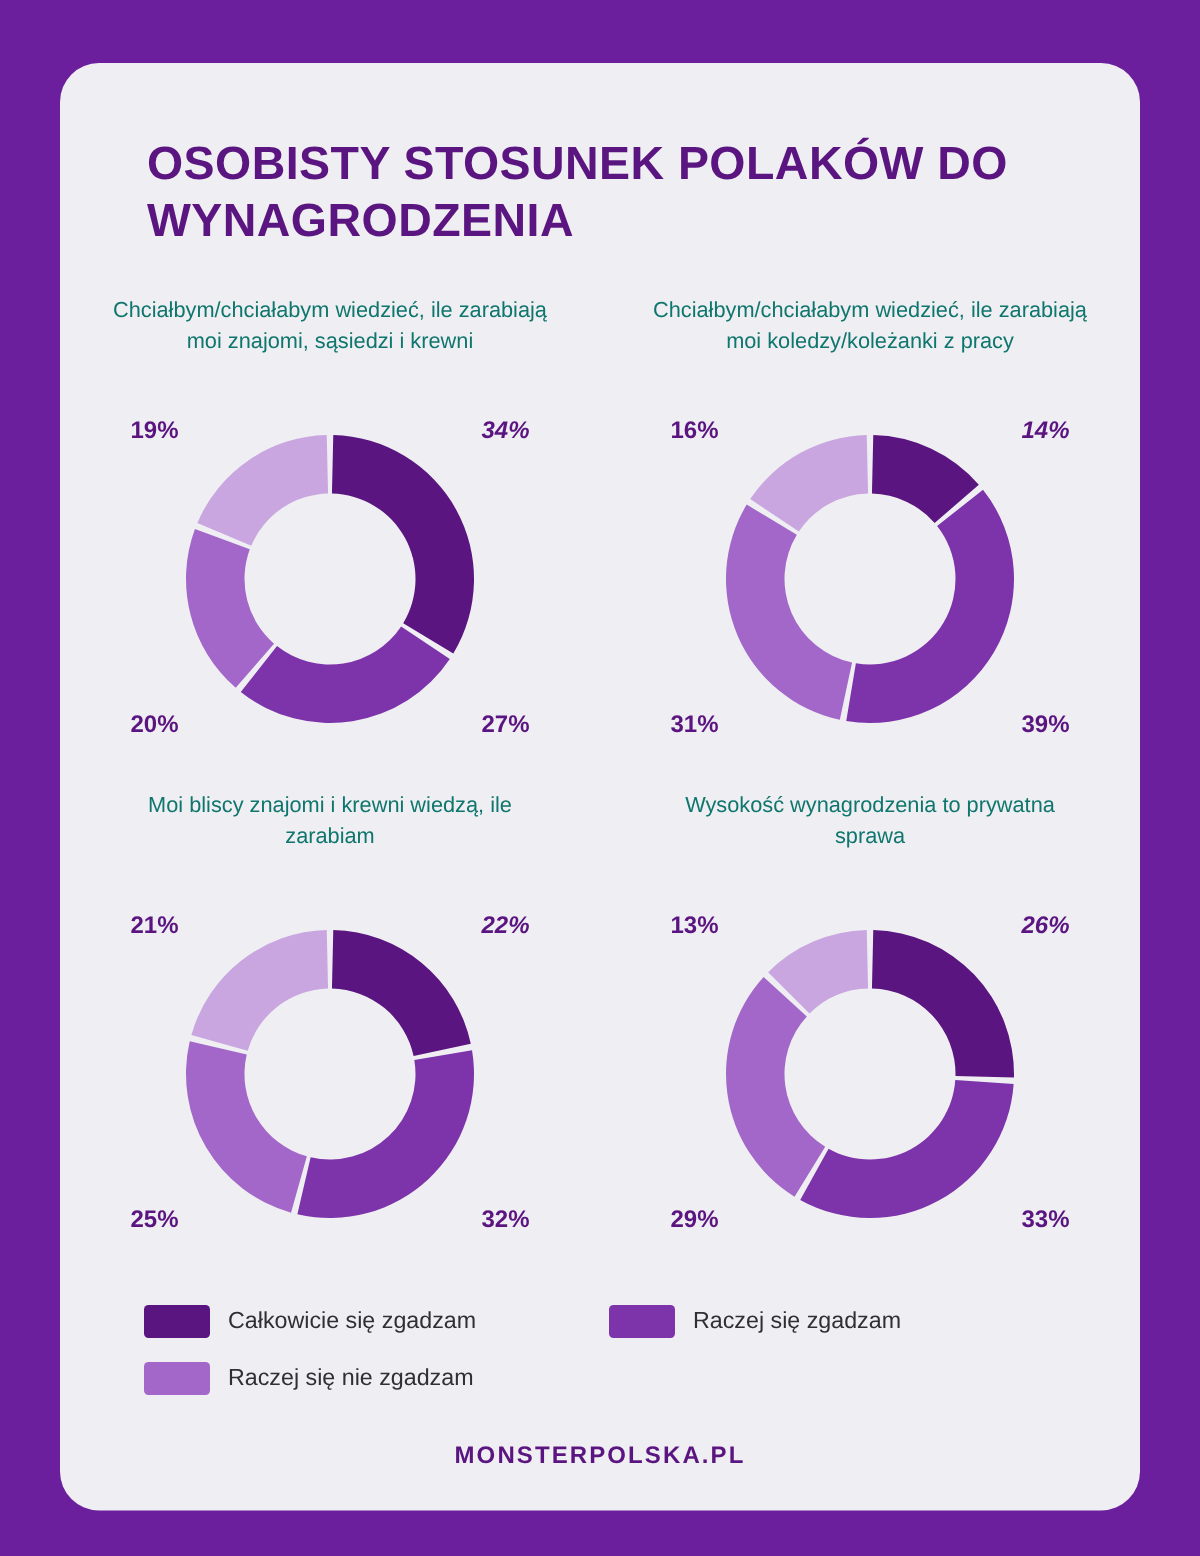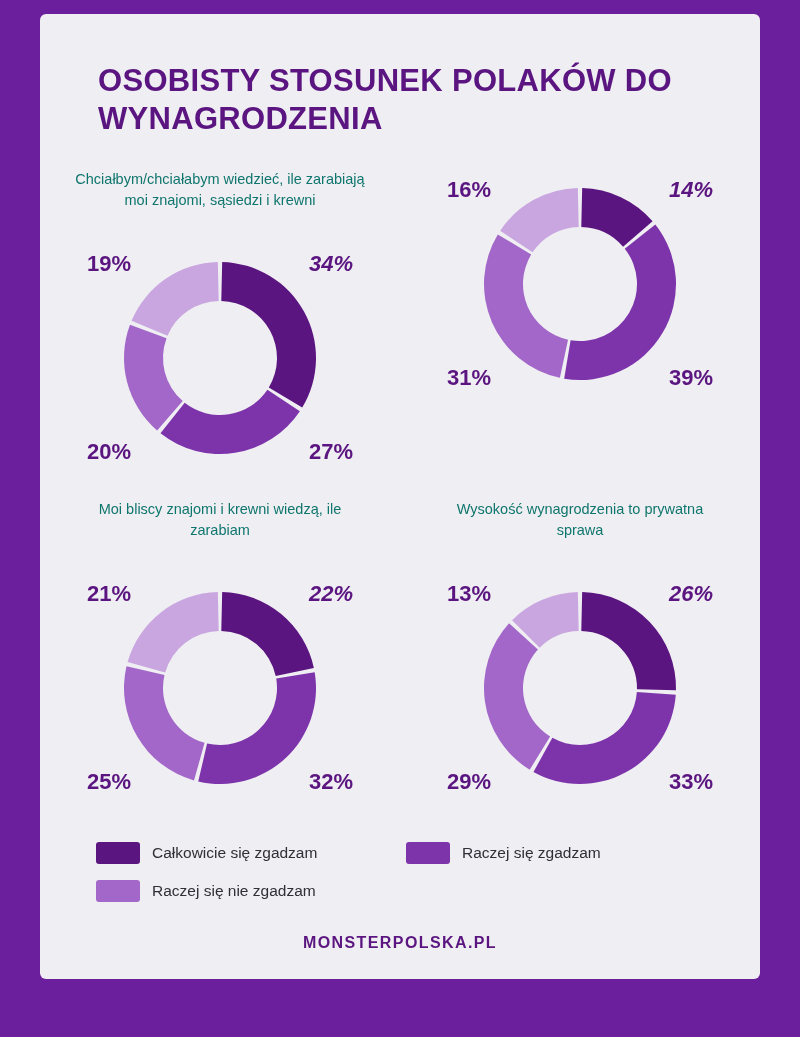--- a/index.html
+++ b/index.html
@@ -9,25 +9,25 @@
   body {
     width: 800px;
     height: 1037px;
     background: #6b1f9c;
     font-family: "Liberation Sans", sans-serif;
     overflow: hidden;
   }
   .card {
     position: absolute;
     left: 40px;
-    top: 14px;
+    top: 42px;
     width: 720px;
     height: 965px;
     background: #efeef2;
-    border-radius: 6px;
+    border-radius: 26px;
     box-sizing: border-box;
     padding-left: 20px;
   }
   .title {
     position: absolute;
     left: 58px;
     top: 48px;
     width: 610px;
     font-size: 31px;
     font-weight: bold;
@@ -64,21 +64,21 @@
     position: relative;
     width: 230px;
     height: 230px;
     margin: 0 auto;
   }
   .donut-wrap svg {
     display: block;
   }
   .lbl {
     position: absolute;
-    font-size: 22px;
+    font-size: 16px;
     font-weight: bold;
     color: #5b1580;
     white-space: nowrap;
   }
   .lbl.tr { right: -18px; top: 8px; font-style: italic; }
   .lbl.br { right: -18px; bottom: 8px; }
   .lbl.bl { left: -18px; bottom: 8px; }
   .lbl.tl { left: -18px; top: 8px; }
 
   .legend {
@@ -137,20 +137,21 @@
               <path d="M 52.144881883135355 187.56193304009338 A 96 96 0 0 1 24.962662277257834 81.69417744896744 L 61.540330727121834 95.22466786032442 A 57 57 0 0 0 77.67977361811162 158.08364774255546 Z" fill="#a267c9"></path>
               <path d="M 26.56620106569079 77.64410078654014 A 96 96 0 0 1 112.82201597701294 19.024709505020965 L 113.70682198635143 58.01467126860619 A 57 57 0 0 0 62.492431882753905 92.81993484200821 Z" fill="#c9a6e0"></path>
             </svg>
           <span class="lbl tr">34%</span>
           <span class="lbl br">27%</span>
           <span class="lbl bl">20%</span>
           <span class="lbl tl">19%</span>
         </div>
       </div>
       <div class="chart-cell">
+        <div class="chart-caption">Chciałbym/chciałabym wiedzieć, ile zarabiają moi koledzy/koleżanki z pracy</div>
         <div class="donut-wrap">
           <svg width="230" height="230" viewBox="0 0 230 230">
               <path d="M 117.177984022987 19.024709505020965 A 96 96 0 0 1 187.5619330400934 52.1448818831354 L 158.08364774255546 77.67977361811164 A 57 57 0 0 0 116.29317801364854 58.01467126860619 Z" fill="#5b1580"></path>
               <path d="M 190.33853157117596 55.50121294766656 A 96 96 0 0 1 99.15542983737494 209.68341774757423 L 105.59228646594137 171.21827928762218 A 57 57 0 0 0 159.73225312038574 79.67259518767702 Z" fill="#7d34ab"></path>
               <path d="M 94.87661796123305 208.8671907288262 A 96 96 0 0 1 32.79835987836846 65.41280042880243 L 66.19277617778127 85.55760025460144 A 57 57 0 0 0 103.05174191448212 170.73364449524053 Z" fill="#a267c9"></path>
               <path d="M 35.13240427547365 61.73493496499213 A 96 96 0 0 1 112.82201597701294 19.024709505020965 L 113.70682198635143 58.01467126860619 A 57 57 0 0 0 67.57861503856248 83.37386763546408 Z" fill="#c9a6e0"></path>
             </svg>
           <span class="lbl tr">14%</span>
           <span class="lbl br">39%</span>
           <span class="lbl bl">31%</span>

